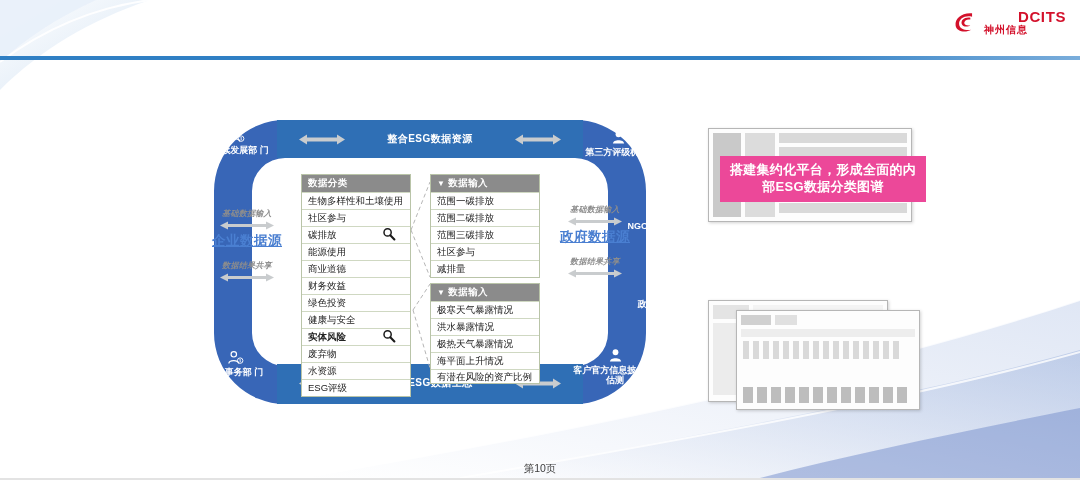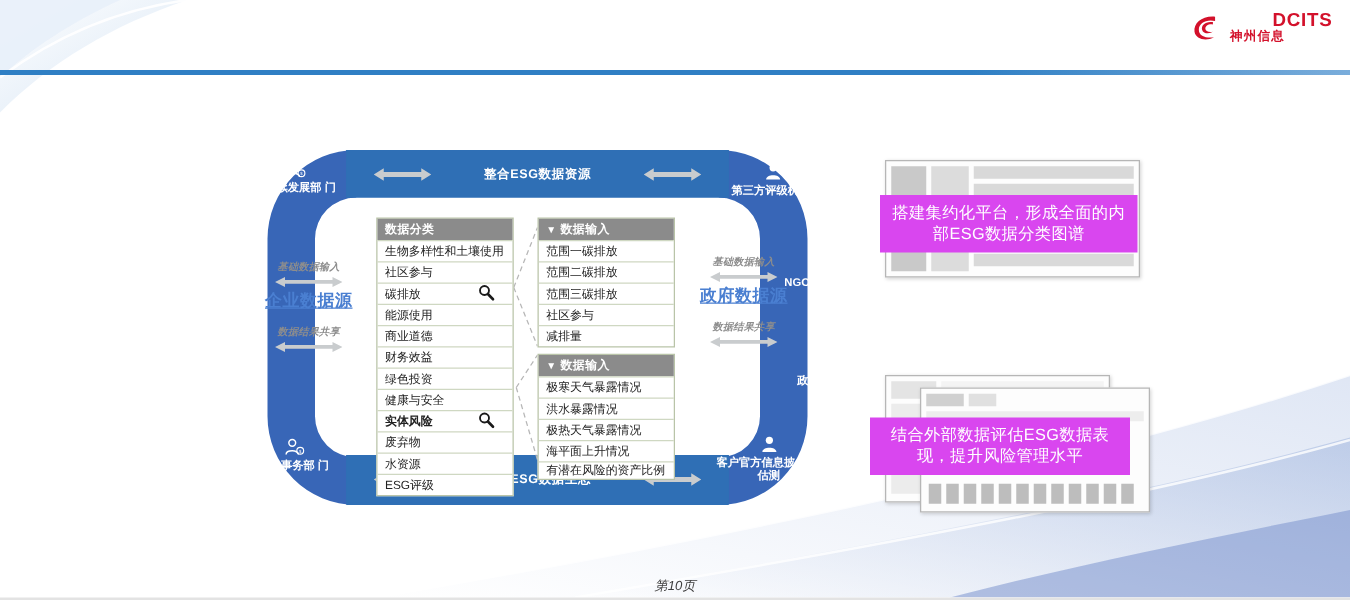--- a/index.html
+++ b/index.html
@@ -80,33 +80,33 @@
   .dash-svg{position:absolute;left:0;top:0;z-index:5;}
 
   
   .callout{position:absolute;z-index:5;}
   .shot{
     position:absolute;background:#fdfdfd;border:1px solid #b6b6b6;
     box-shadow:1px 1px 3px rgba(0,0,0,.18);overflow:hidden;
   }
   .shot .srow{position:absolute;background:#d9d9d9;}
   .banner-purple{
-    position:absolute;background:#d946ef;color:#fff;
+    position:absolute;background:#ec4899;color:#fff;
     display:flex;align-items:center;justify-content:center;text-align:center;
-    font-size:13px;font-weight:normal;line-height:1.28;padding:4px 8px;
-    box-sizing:border-box;letter-spacing:0.3px;
+    font-size:13px;font-weight:bold;line-height:1.28;padding:4px 8px;
+    box-sizing:border-box;letter-spacing:0.3px;margin-left:16px;
   }
   .c1{left:708px;top:128px;width:202px;height:96px;}
   .c1 .banner-purple{left:-4px;top:28px;width:206px;height:46px;}
   .c2{left:708px;top:300px;width:210px;height:110px;}
   .c2 .banner-purple{left:-12px;top:34px;width:208px;height:46px;}
 
   .footer{
     position:absolute;left:0;top:462px;width:1080px;text-align:center;
-    font-size:10.5px;font-style:italic;color:#3d3d3d;z-index:3;
+    font-size:10.5px;color:#3d3d3d;z-index:3;
   }
 </style>
 </head>
 <body>
 
 <svg class="bg-deco" width="1080" height="491" viewBox="0 0 1080 491">
   <defs>
     <linearGradient id="gTL" x1="0" y1="0" x2="1" y2="1">
       <stop offset="0%" stop-color="#ffffff"></stop>
         <stop offset="100%" stop-color="#cfe0f2"></stop>
@@ -386,16 +386,15 @@
     <div class="srow" style="left:48px;top:76px;width:10px;height:16px;background:#bdbdbd;"></div>
     <div class="srow" style="left:62px;top:76px;width:10px;height:16px;background:#bdbdbd;"></div>
     <div class="srow" style="left:76px;top:76px;width:10px;height:16px;background:#bdbdbd;"></div>
     <div class="srow" style="left:90px;top:76px;width:10px;height:16px;background:#bdbdbd;"></div>
     <div class="srow" style="left:104px;top:76px;width:10px;height:16px;background:#bdbdbd;"></div>
     <div class="srow" style="left:118px;top:76px;width:10px;height:16px;background:#bdbdbd;"></div>
     <div class="srow" style="left:132px;top:76px;width:10px;height:16px;background:#bdbdbd;"></div>
     <div class="srow" style="left:146px;top:76px;width:10px;height:16px;background:#bdbdbd;"></div>
     <div class="srow" style="left:160px;top:76px;width:10px;height:16px;background:#bdbdbd;"></div>
   </div>
-  <div class="banner-purple">结合外部数据评估ESG数据表现，提升风险管理水平</div>
 </div>
 
 <div class="footer">第10页</div>
 
 </body></html>

